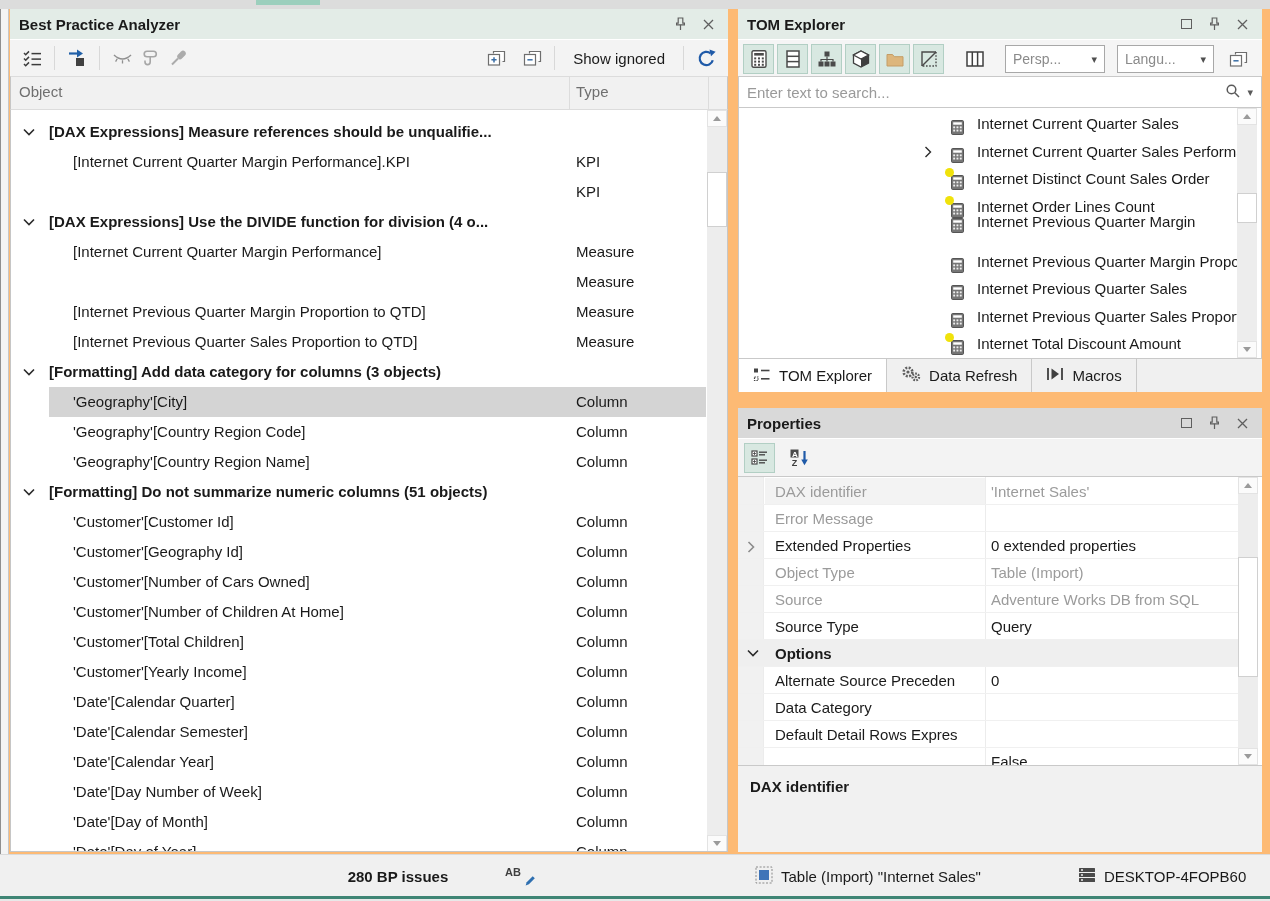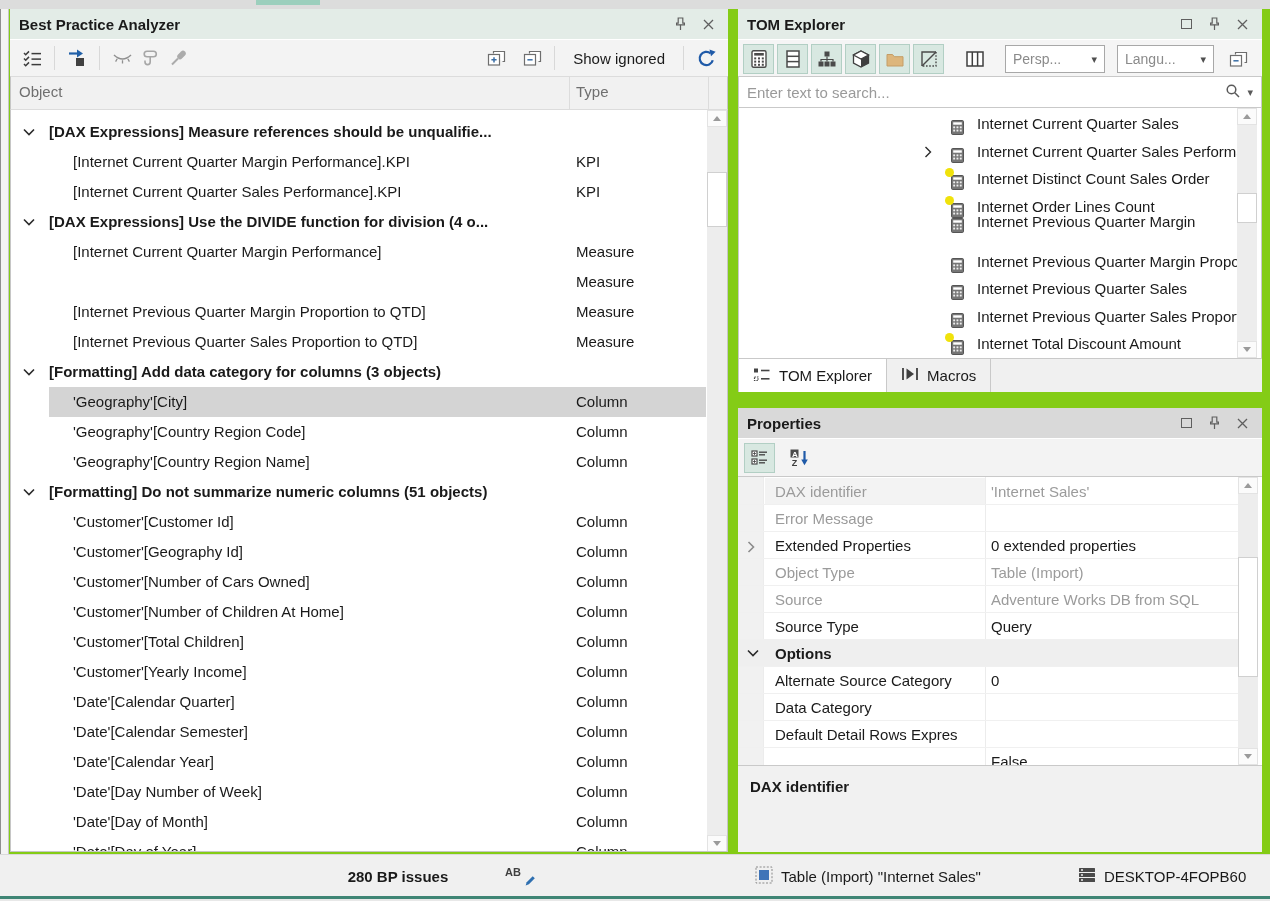--- a/index.html
+++ b/index.html
@@ -1,18 +1,18 @@
 <!DOCTYPE html>
 <html><head>
 <meta charset="utf-8">
 <style>
   *{margin:0;padding:0;box-sizing:border-box}
   html,body{width:1270px;height:901px;overflow:hidden}
   body{font-family:"Liberation Sans","DejaVu Sans",sans-serif;font-size:15px;color:#1a1a1a;background:#fff}
-  .app{position:relative;width:1270px;height:901px;background:#84cc16}
+  .app{position:relative;width:1270px;height:901px;background:#fdba74}
 
   
   .topstrip{position:absolute;left:0;top:0;width:1270px;height:9px;background:#dcdcdc}
   .tealfrag{position:absolute;left:256px;top:0;width:64px;height:5px;background:#9ccfbd}
   .leftgutter{position:absolute;left:0;top:9px;width:9px;height:845px;background:#f4f4f4;border-left:1px solid #8f8f8f;border-right:1px solid #c6c6c6}
   .bottomline{position:absolute;left:0;top:896px;width:1270px;height:3px;background:#3f8575}
   .bottomgray{position:absolute;left:0;top:899px;width:1270px;height:2px;background:#e8e8e8}
 
   
   .panel{position:absolute;background:#fff}
@@ -205,21 +205,20 @@
             <svg width="12" height="8" viewBox="0 0 12 8" class="chev">
               <path d="M1 1.5 L6 6.5 L11 1.5" fill="none" stroke="#2b2b2b" stroke-width="1.6"></path>
             </svg>
             <span class="g-label">[DAX Expressions] Measure references should be unqualifie...</span>
           </div>
           <div class="bpa-row" style="top: 37px;">
             <span class="o-label">[Internet Current Quarter Margin Performance].KPI</span>
             <span class="t-label">KPI</span>
           </div>
           <div class="bpa-row" style="top: 67px;">
-            <span class="o-label">[Internet Current Quarter Sales Performance].KPI</span>
             <span class="t-label">KPI</span>
           </div>
           <div class="bpa-row group" style="top: 97px;">
             <svg width="12" height="8" viewBox="0 0 12 8" class="chev">
               <path d="M1 1.5 L6 6.5 L11 1.5" fill="none" stroke="#2b2b2b" stroke-width="1.6"></path>
             </svg>
             <span class="g-label">[DAX Expressions] Use the DIVIDE function for division (4 o...</span>
           </div>
           <div class="bpa-row" style="top: 127px;">
             <span class="o-label">[Internet Current Quarter Margin Performance]</span>
@@ -587,20 +586,29 @@
       <span class="tab active">
         <span><svg width="18" height="15" viewBox="0 0 18 15">
               <rect x="1" y="1.5" width="4" height="4" fill="#454545"></rect>
               <rect x="1.5" y="10" width="3.5" height="3.5" fill="none" stroke="#454545" stroke-width="1.2" stroke-dasharray="1.4 1"></rect>
               <line x1="8" y1="3.5" x2="16.5" y2="3.5" stroke="#454545" stroke-width="1.6"></line>
               <line x1="8" y1="11.8" x2="16.5" y2="11.8" stroke="#454545" stroke-width="1.6"></line>
             </svg></span>
         <span>TOM Explorer</span>
       </span>
       <span class="tab">
+        <span><svg width="20" height="18" viewBox="0 0 20 18">
+              <circle cx="7" cy="7" r="4.3" fill="none" stroke="#5f5f5f" stroke-width="2.6" stroke-dasharray="2 1.4"></circle>
+              <circle cx="7" cy="7" r="1.6" fill="#5f5f5f"></circle>
+              <circle cx="14.8" cy="12" r="3.3" fill="none" stroke="#5f5f5f" stroke-width="2.2" stroke-dasharray="1.7 1.2"></circle>
+              <circle cx="14.8" cy="12" r="1.2" fill="#5f5f5f"></circle>
+            </svg></span>
+        <span>Data Refresh</span>
+      </span>
+      <span class="tab">
         <span><svg width="18" height="14" viewBox="0 0 18 14">
               <line x1="2" y1="1" x2="2" y2="13" stroke="#3f3f3f" stroke-width="1.8"></line>
               <polygon points="5.5,1.5 13,7 5.5,12.5" fill="#3f3f3f"></polygon>
               <line x1="16" y1="1" x2="16" y2="13" stroke="#3f3f3f" stroke-width="1.8"></line>
             </svg></span>
         <span>Macros</span>
       </span>
     </div>
   </section>
 
@@ -684,21 +692,21 @@
             <span class="p-name">Source Type</span>
             <span class="p-val">Query</span>
           </div>
           <div class="prop-row cat" style="top: 163px;">
             <svg width="12" height="8" viewBox="0 0 12 8" class="gchev">
               <path d="M1 1.5 L6 6.5 L11 1.5" fill="none" stroke="#2b2b2b" stroke-width="1.6"></path>
             </svg>
             <span class="p-name">Options</span>
           </div>
           <div class="prop-row" style="top: 190px;">
-            <span class="p-name">Alternate Source Category</span>
+            <span class="p-name">Alternate Source Preceden</span>
             <span class="p-val">0</span>
           </div>
           <div class="prop-row" style="top: 217px;">
             <span class="p-name">Data Category</span>
             <span class="p-val"></span>
           </div>
           <div class="prop-row" style="top: 244px;">
             <span class="p-name">Default Detail Rows Expres</span>
             <span class="p-val"></span>
           </div>

